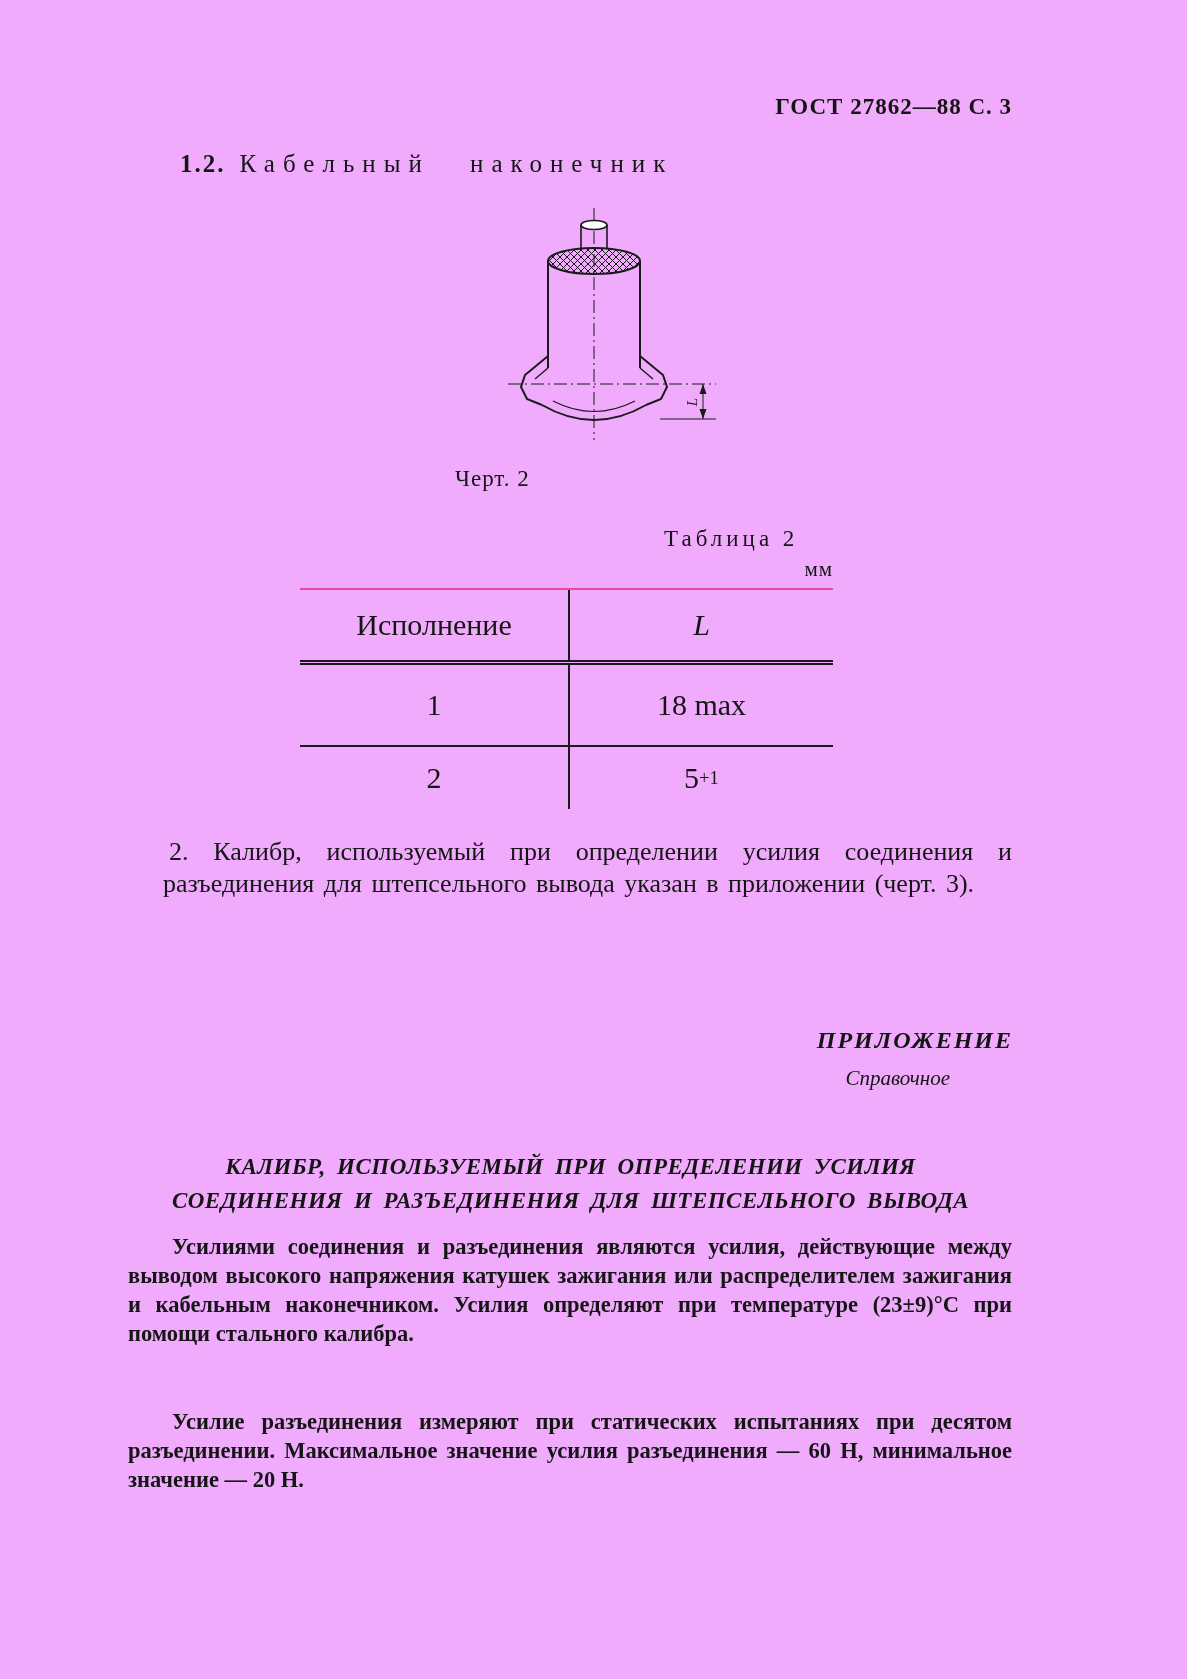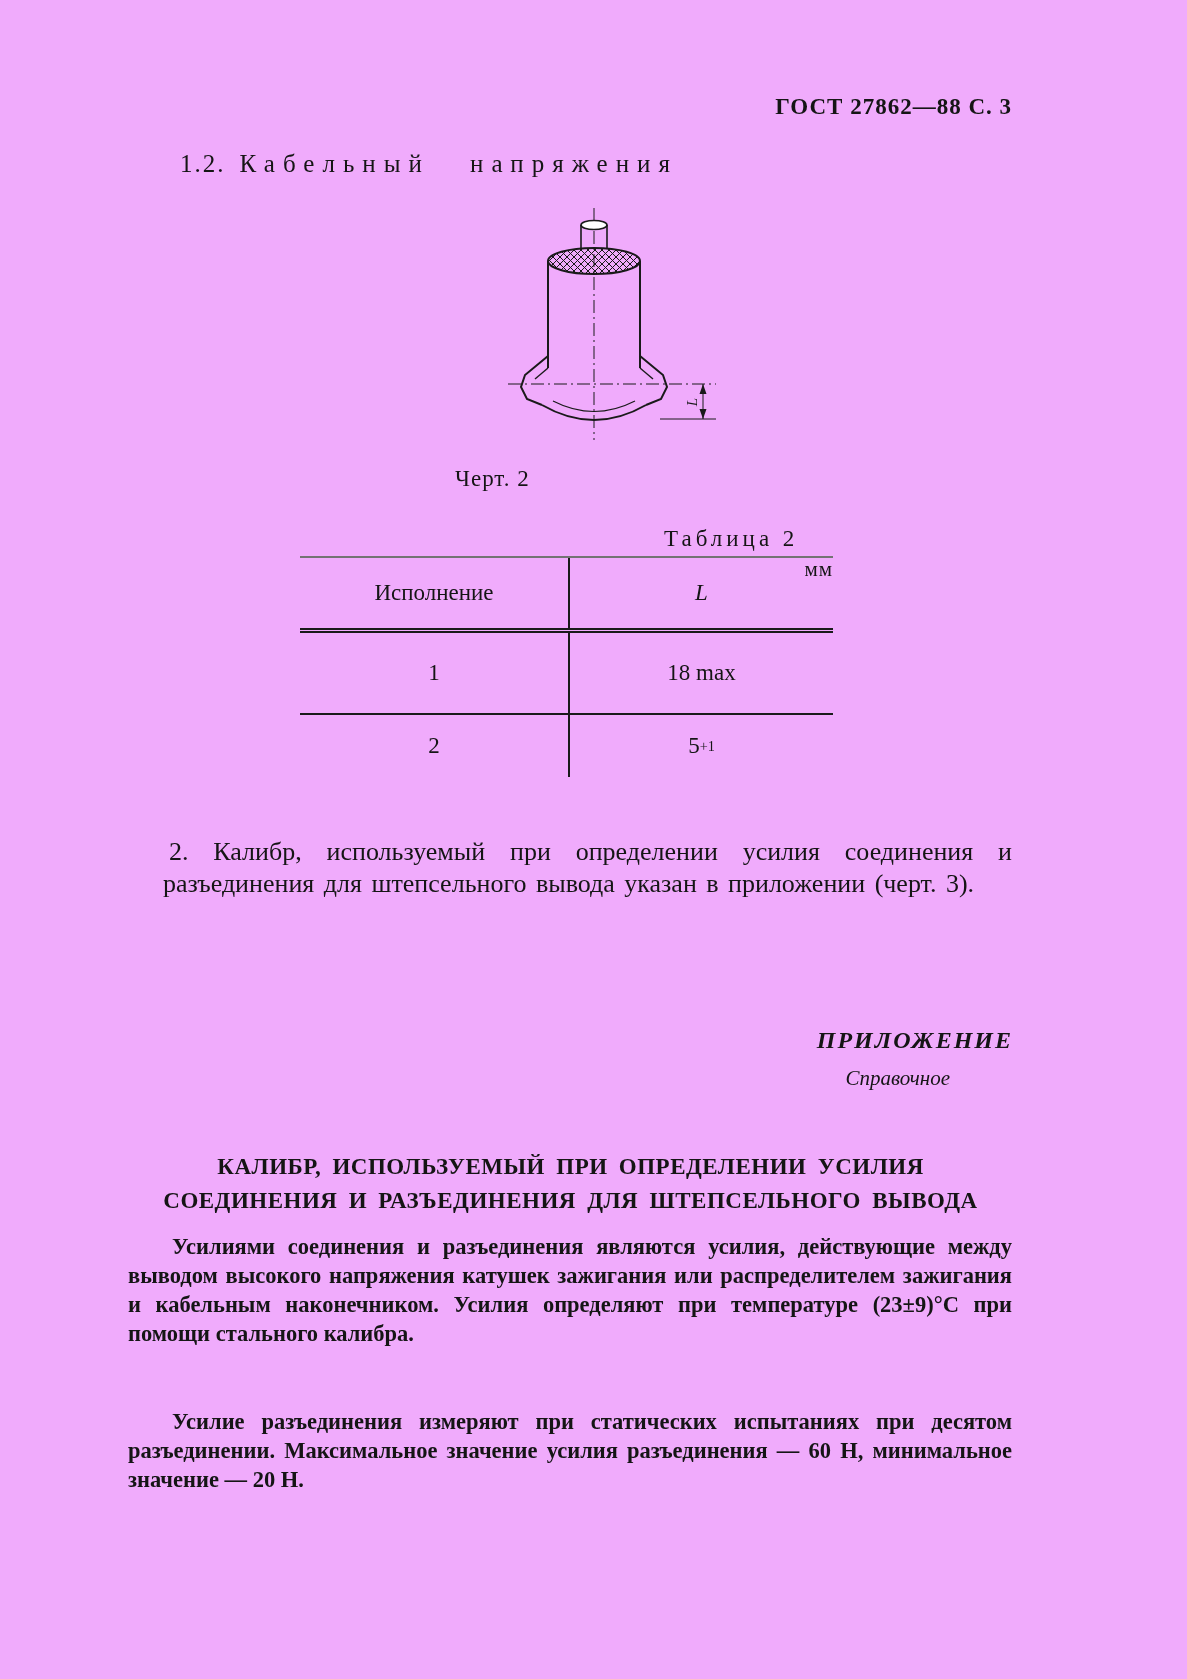--- a/index.html
+++ b/index.html
@@ -18,43 +18,43 @@
   .doc-header {
     top:94px; right:175px;
     font-size:23px; font-weight:bold;
     letter-spacing:1px;
   }
 
   .section-heading {
     top:150px; left:180px;
     font-size:25px;
   }
-  .section-heading .num { letter-spacing:2px; margin-right:14px; }
+  .section-heading .num { letter-spacing:2px; margin-right:14px;font-weight:bold; }
   .section-heading .ttl { letter-spacing:8px; word-spacing:26px; }
 
   .drawing { top:208px; left:462px; }
 
   .figure-caption {
     top:466px; left:455px; width:260px;
     text-align:left; font-size:23px; letter-spacing:1px;
   }
 
   .table-title {
     top:526px; left:664px;
     font-size:23px; letter-spacing:4px;
   }
   .unit-label {
     top:557px; left:300px; width:533px;
     text-align:right; font-size:21px; letter-spacing:1px;
   }
 
   .gtable {
-    top:556px; left:300px; width:533px;
-    border-top:2px solid #737373;
-    font-size:23px;
+    top:588px; left:300px; width:533px;
+    border-top:2px solid #ec4899;
+    font-size:30px;
   }
   .trow { display:flex; }
   .trow.thead { border-bottom:5px double #1a1a1a; }
   .trow.r1 { border-bottom:2px solid #1a1a1a; }
   .tcell { display:flex; align-items:center; justify-content:center; text-align:center; }
   .tcell.c1 { width:270px; border-right:2px solid #1a1a1a; }
   .tcell.c2 { flex:1; }
   .trow.thead .tcell { height:70px; }
   .trow.r1 .tcell { height:80px; }
   .trow.r2 .tcell { height:62px; }
@@ -78,41 +78,42 @@
     top:1066px; right:237px;
     font-size:21px; font-style:italic;
   }
 
   .appendix-title {
     top:1150px; left:128px; width:885px;
     text-align:center;
     font-size:23px; font-weight:bold;
     line-height:34px; letter-spacing:0.5px; word-spacing:5px;
     white-space:pre-line;
+    font-style:italic;
   }
 
   .appendix-body {
     left:128px; width:884px;
     font-size:22.5px; line-height:29px;
     text-align:justify; text-indent:44px;
     font-weight:600;
   }
   .p1 { top:1232px; }
   .p2 { top:1349px; }
   .p3 { top:1407px; }
 </style>
 </head>
 <body>
 
 <div class="page">
 
   <div class="abs doc-header">ГОСТ 27862—88 С. 3</div>
 
   <div class="abs section-heading">
-    <span class="num">1.2.</span><span class="ttl">Кабельный напряжения</span>
+    <span class="num">1.2.</span><span class="ttl">Кабельный наконечник</span>
   </div>
 
   <svg class="abs drawing" width="300" height="252" viewBox="0 0 300 252">
     <defs>
       <pattern id="xhatch" width="7" height="7" patternUnits="userSpaceOnUse">
         <path d="M0,7 L7,0" stroke="#1a1a1a" stroke-width="1"></path>
         <path d="M0,0 L7,7" stroke="#1a1a1a" stroke-width="1"></path>
       </pattern>
     </defs>
 

